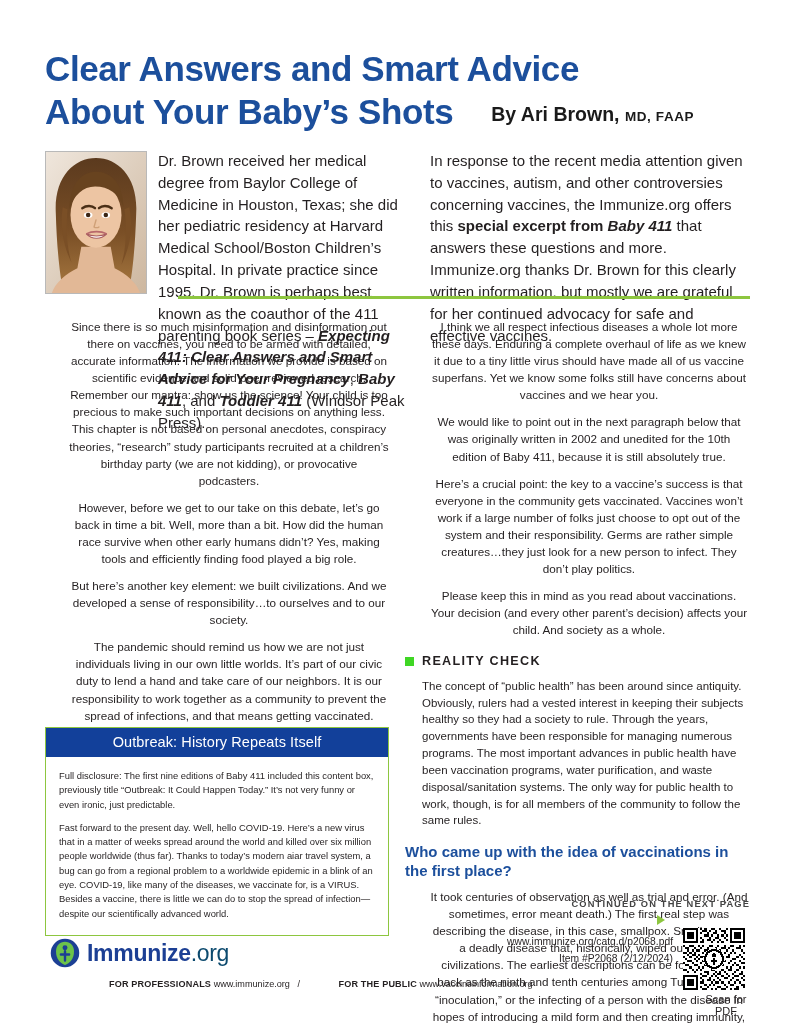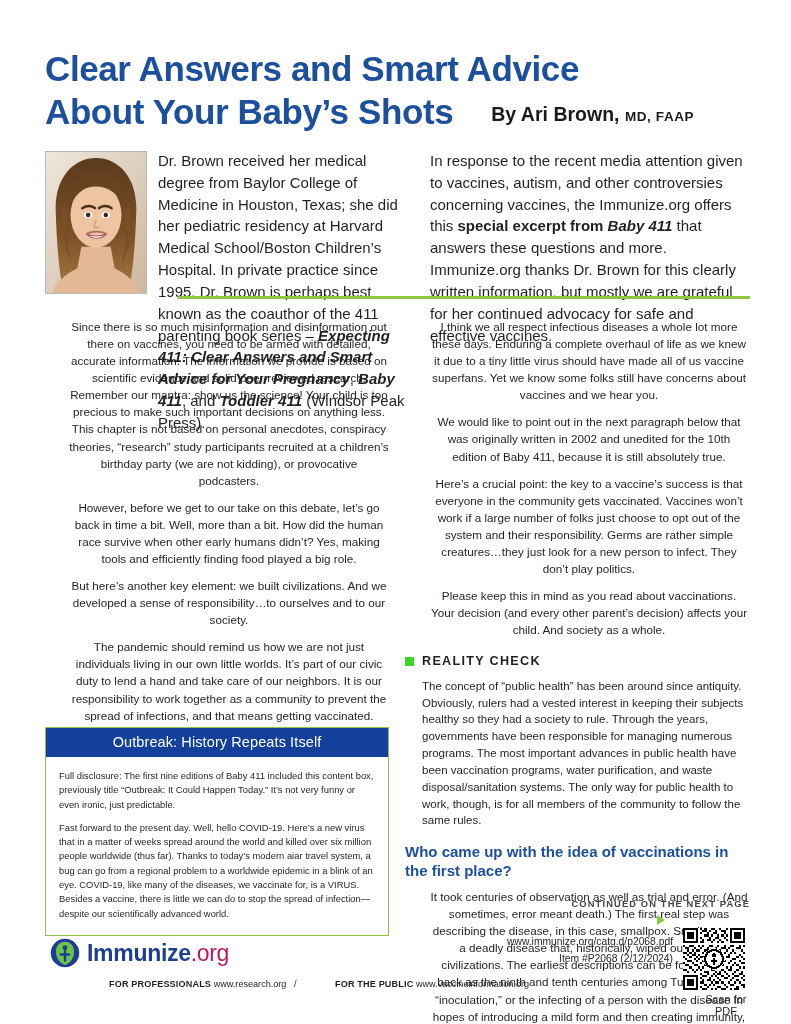--- a/index.html
+++ b/index.html
@@ -194,21 +194,21 @@
     align-items: center;
     gap: 7px;
   }
   .logo-mark { width: 30px; height: 30px; display: block; }
   .logo-text {
     font-size: 23px;
     font-weight: bold;
     color: #1c3f94;
     letter-spacing: -0.3px;
   }
-  .logo-text .org { color: #be185d; font-weight: normal; text-align: center; }
+  .logo-text .org { color: #0c4a6e; font-weight: normal; text-align: center; }
 
   .footer-links {
     position: absolute;
     left: 78px; top: 979px;
     font-size: 9.1px;
     color: #231f20;
     white-space: nowrap;
   }
   .footer-links b { font-weight: bold; letter-spacing: 0.15px; margin-left: 31px; }
   .footer-links .sep { margin: 0 5px; }
@@ -348,21 +348,21 @@
       <circle cx="20" cy="20" r="19" fill="#1c3f94"></circle>
       <path d="M20 5 C13 5 8 10 8 18 C8 28 14 34 20 36 C26 34 32 28 32 18 C32 10 27 5 20 5 Z" fill="#6cc24a"></path>
       <circle cx="20" cy="13" r="3.3" fill="#1c3f94"></circle>
       <path d="M20 17.5 L20 30 M14.5 22 L25.5 22" stroke="#1c3f94" stroke-width="3.2" stroke-linecap="round"></path>
     </svg>
     <div class="logo-text"><span>Immunize</span><span class="org">.org</span></div>
   </div>
 
   <div class="footer-links">
     <b>FOR PROFESSIONALS</b>
-    <span>www.research.org</span>
+    <span>www.immunize.org</span>
     <span class="sep">/</span>
     <b>FOR THE PUBLIC</b>
     <span>www.vaccineinformation.org</span>
   </div>
 
   <div class="footer-right">
     <div>www.immunize.org/catg.d/p2068.pdf</div>
     <div>Item #P2068 (2/12/2024)</div>
   </div>
 

